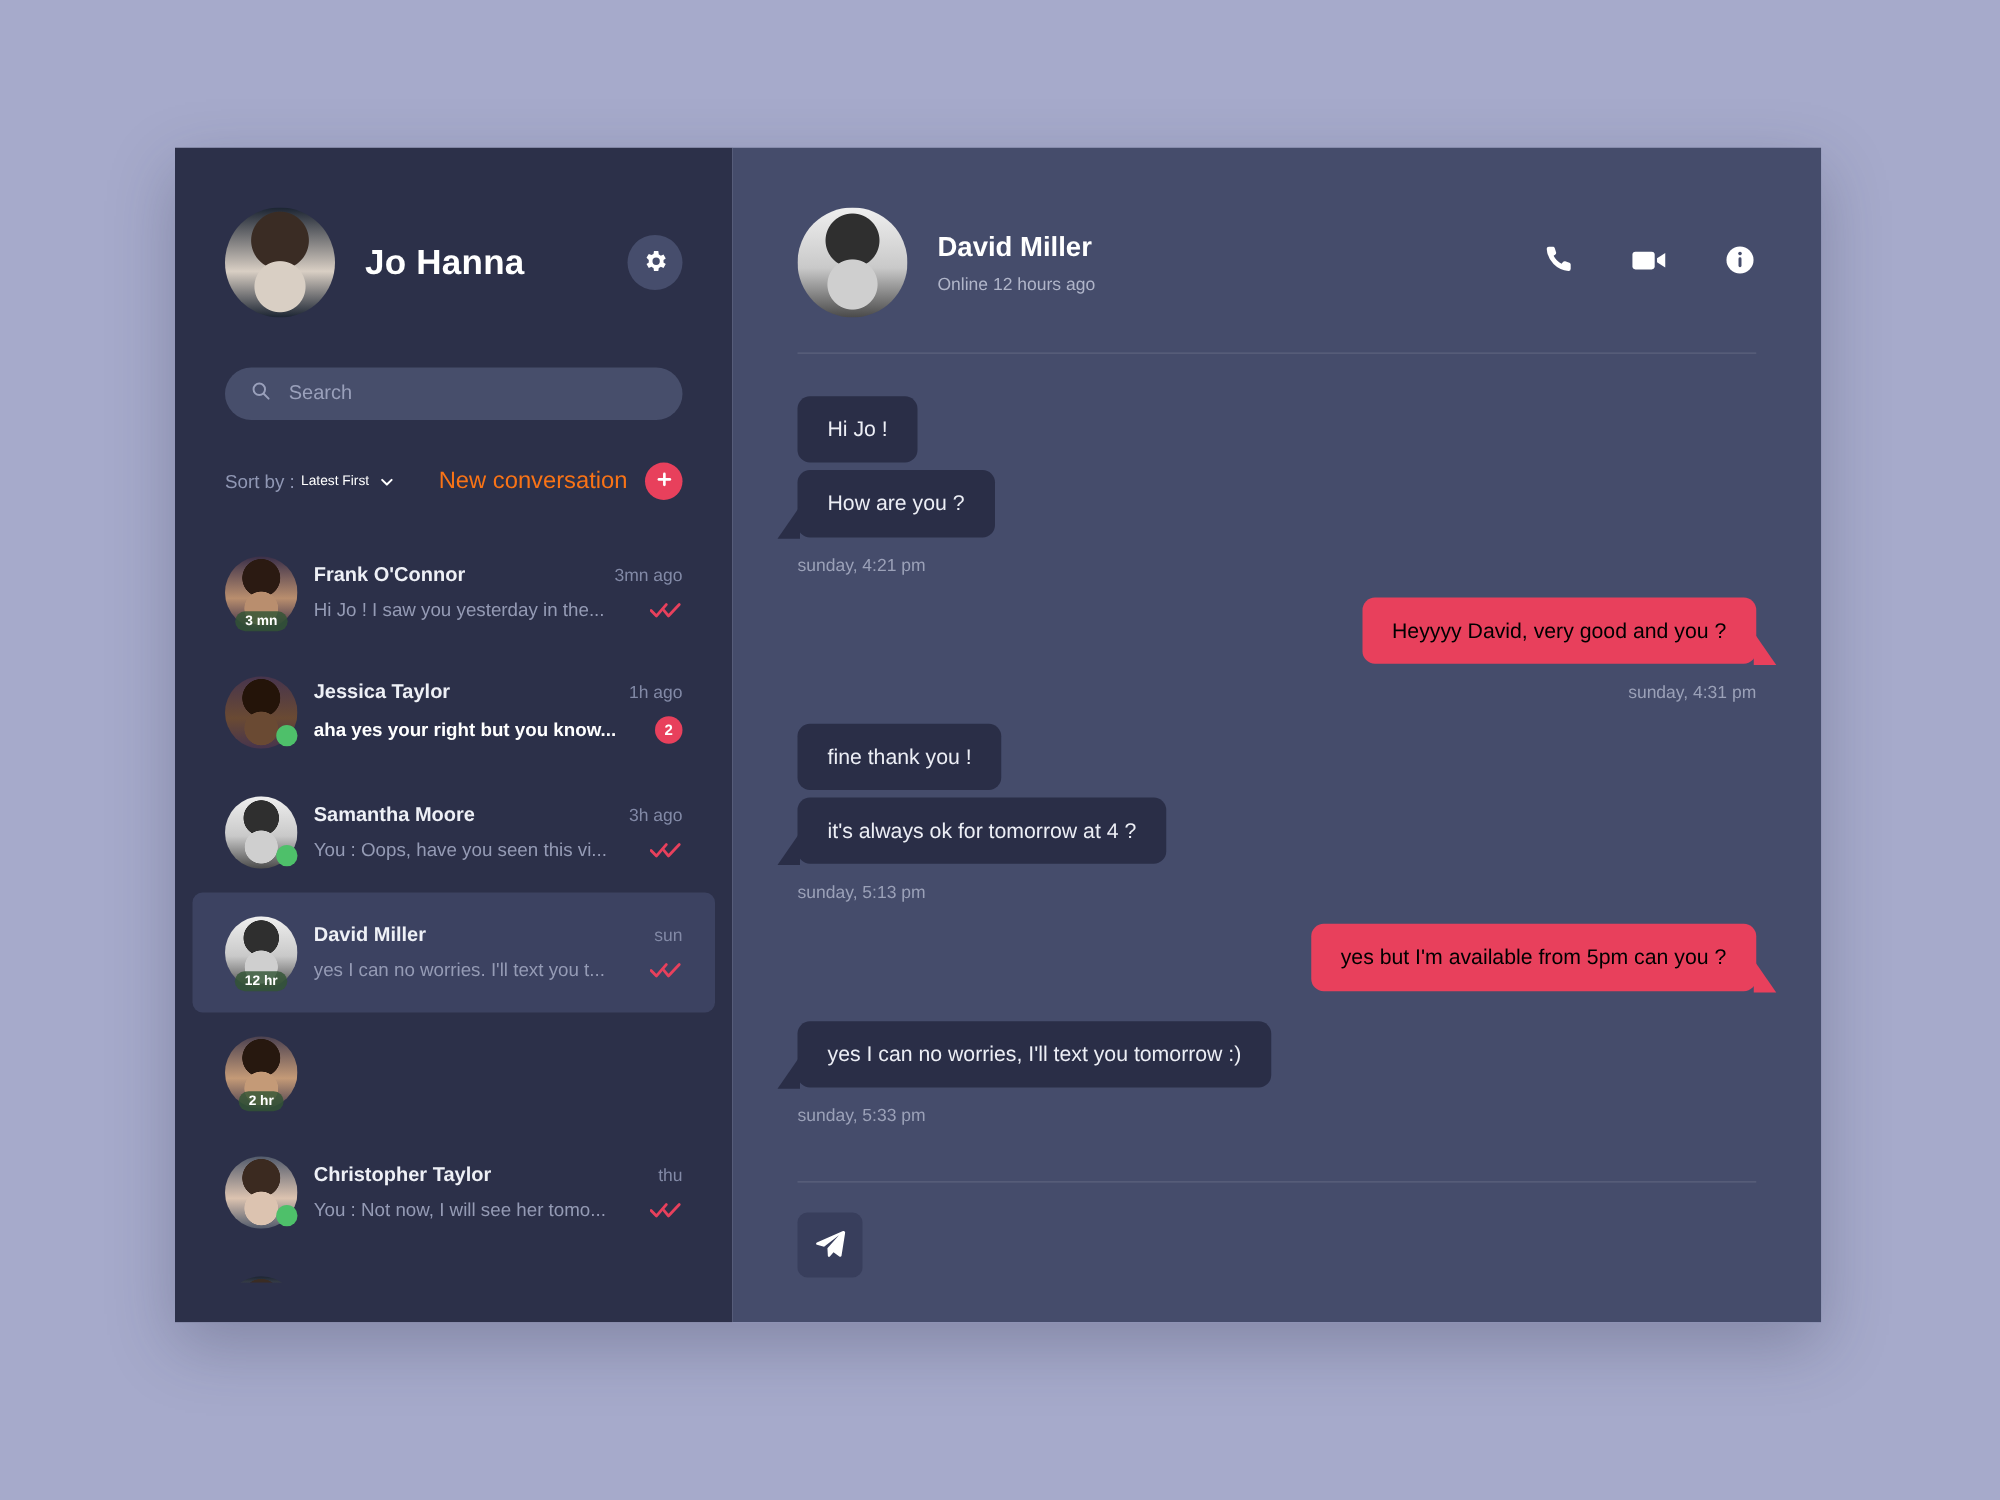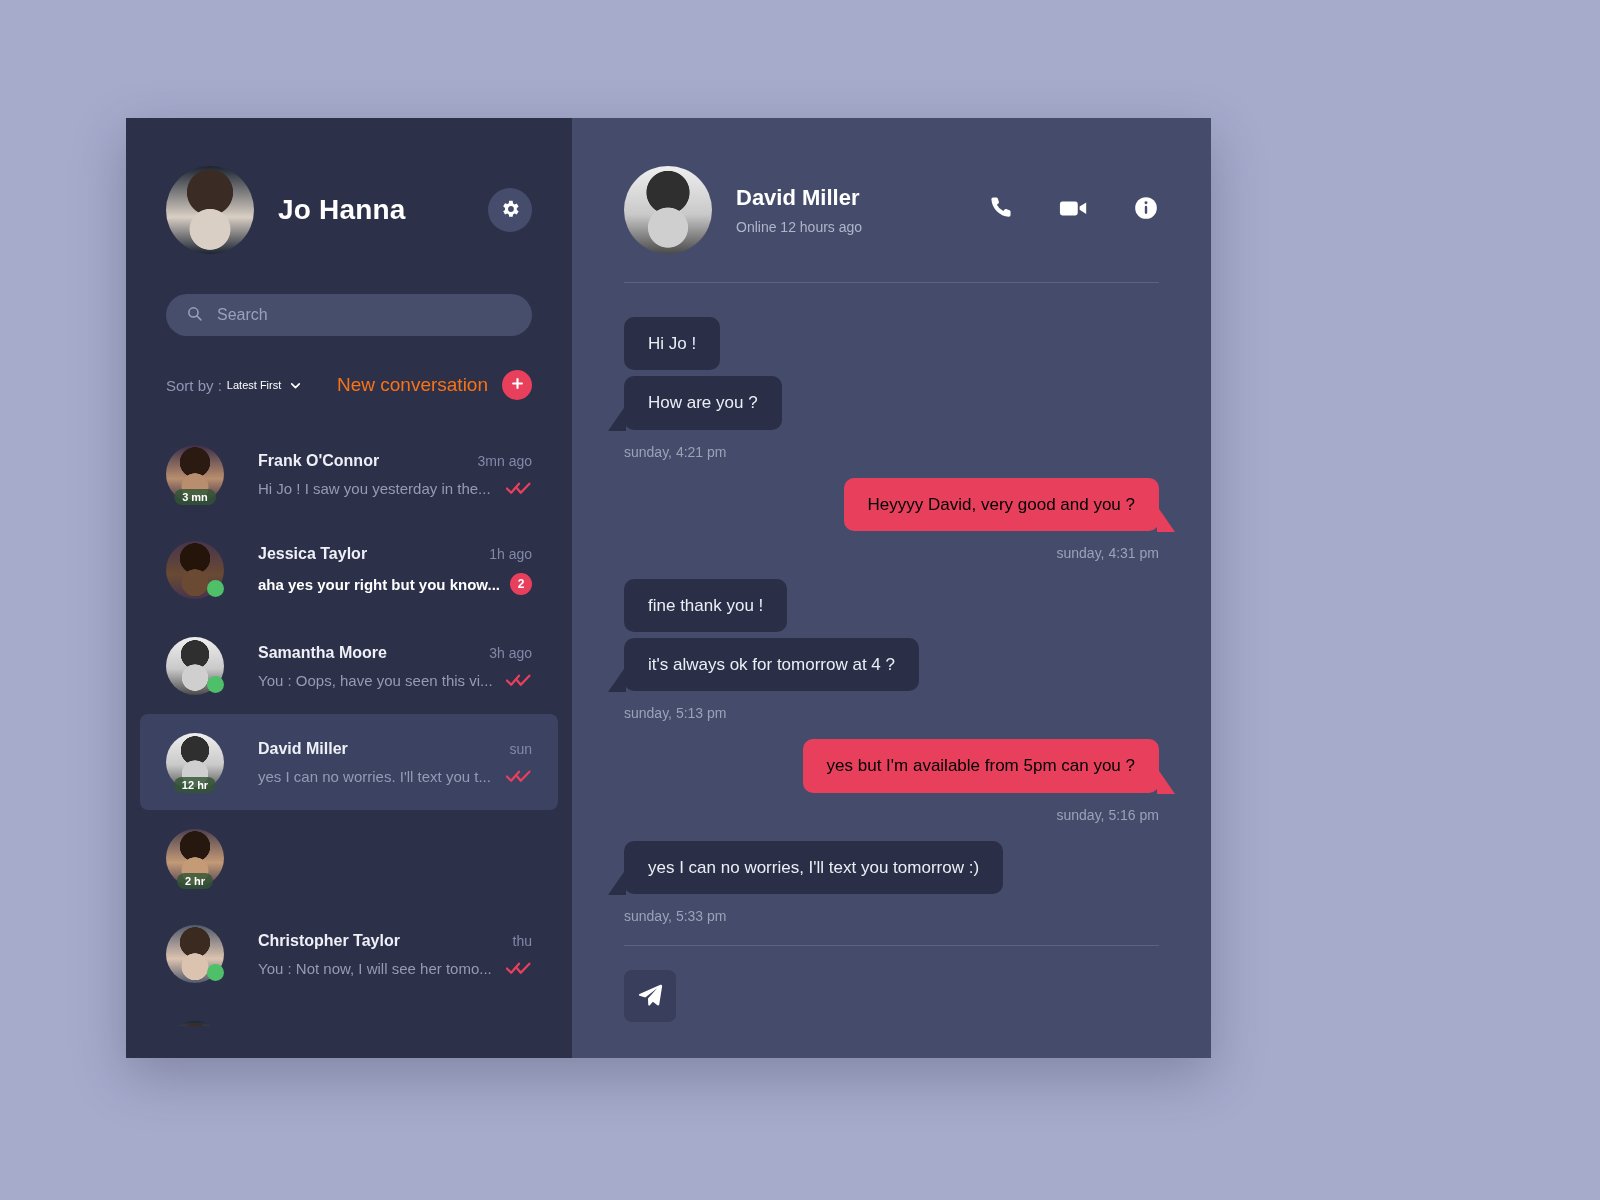--- a/index.html
+++ b/index.html
@@ -12,23 +12,23 @@
 
   body {
     background: #a6aacb;
     font-family: "Liberation Sans", sans-serif;
     -webkit-font-smoothing: antialiased;
   }
 
   
   .app-window {
     position: absolute;
-    left: 126px;
+    left: 140px;
     top: 118px;
-    width: 1085px;
+    width: 1317px;
     height: 940px;
     display: flex;
     overflow: hidden;
     box-shadow: 0 18px 50px rgba(40,44,70,.28);
   }
 
   
   .sidebar {
     width: 446px;
     height: 100%;
@@ -148,21 +148,21 @@
     transform: translateX(-50%);
     bottom: -2px;
     background: rgba(50,84,53,.82);
     color: #fff;
     font-size: 11px;
     font-weight: bold;
     padding: 2px 8px;
     border-radius: 9px;
     white-space: nowrap;
   }
-  .conv-body { flex: 1; margin-left: 34px; min-width: 0; }
+  .conv-body { flex: 1; margin-left: 13px; min-width: 0; }
   .conv-top {
     display: flex; align-items: baseline; justify-content: space-between;
   }
   .conv-name { color: #eef0f6; font-size: 16px; font-weight: bold; }
   .conv-when { color: #8289a6; font-size: 14px; white-space: nowrap; margin-left: 10px; }
   .conv-bottom {
     display: flex; align-items: center; justify-content: space-between;
     margin-top: 10px;
   }
   .conv-preview {
@@ -518,21 +518,20 @@
           <div style="text-align: right;"><div class="bubble out tail-out">Heyyyy David, very good and you ?</div></div>
           <div class="msg-time">sunday, 4:31 pm</div>
         </div>
         <div class="msg-group in">
           <div style="text-align: left;"><div class="bubble in">fine thank you !</div></div>
           <div style="text-align: left;"><div class="bubble in tail-in">it's always ok for tomorrow at 4 ?</div></div>
           <div class="msg-time">sunday, 5:13 pm</div>
         </div>
         <div class="msg-group out">
           <div style="text-align: right;"><div class="bubble out tail-out">yes but I'm available from 5pm can you ?</div></div>
-          <div class="msg-time">sunday, 5:16 pm</div>
         </div>
         <div class="msg-group in">
           <div style="text-align: left;"><div class="bubble in tail-in">yes I can no worries, I'll text you tomorrow :)</div></div>
           <div class="msg-time">sunday, 5:33 pm</div>
         </div>
       </div>
 
     <div class="composer-divider"></div>
 
     <div class="composer">

